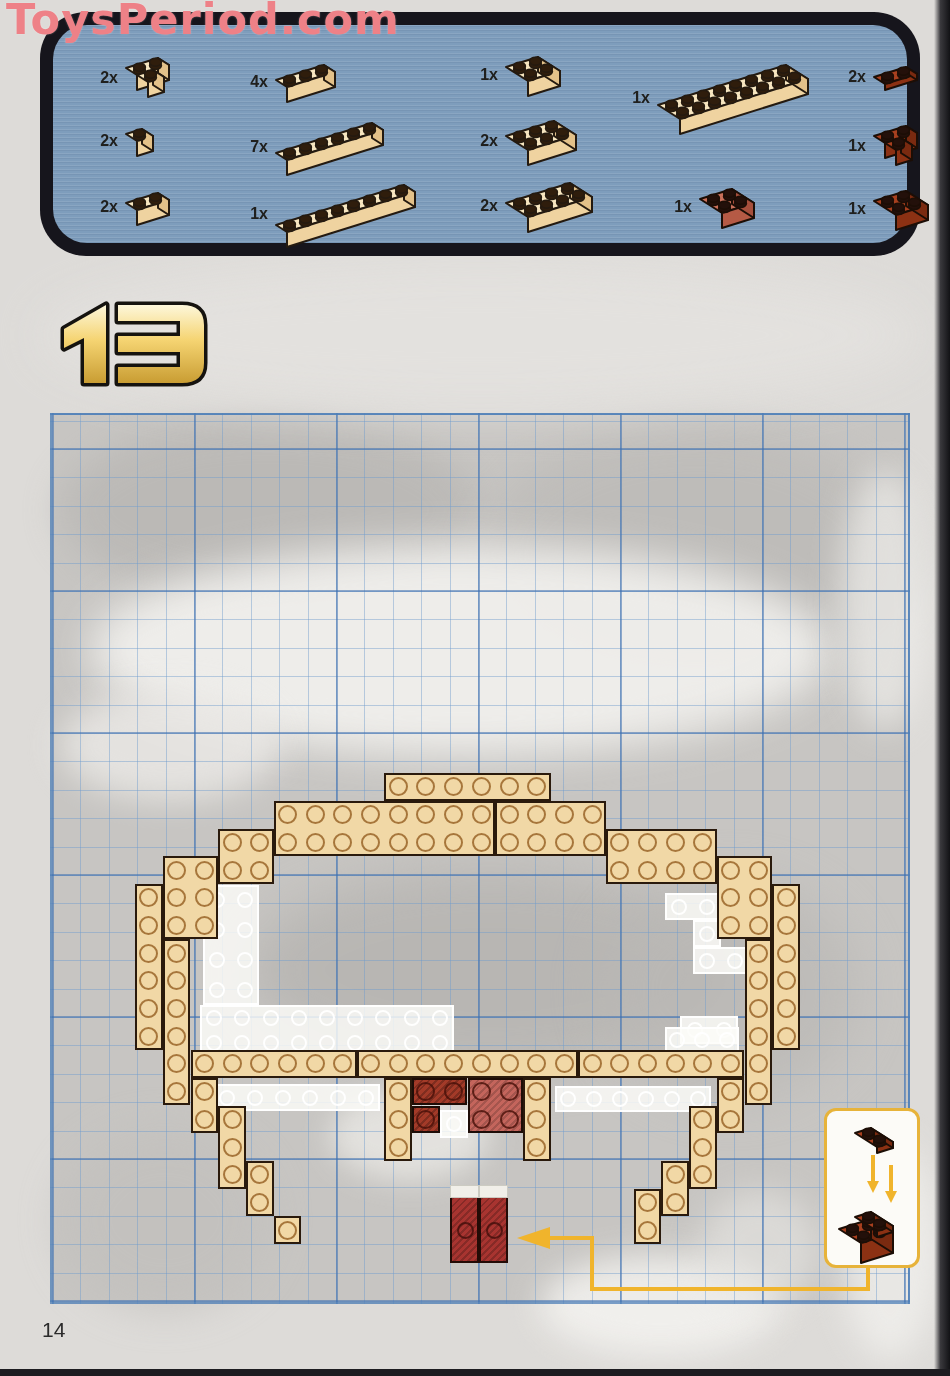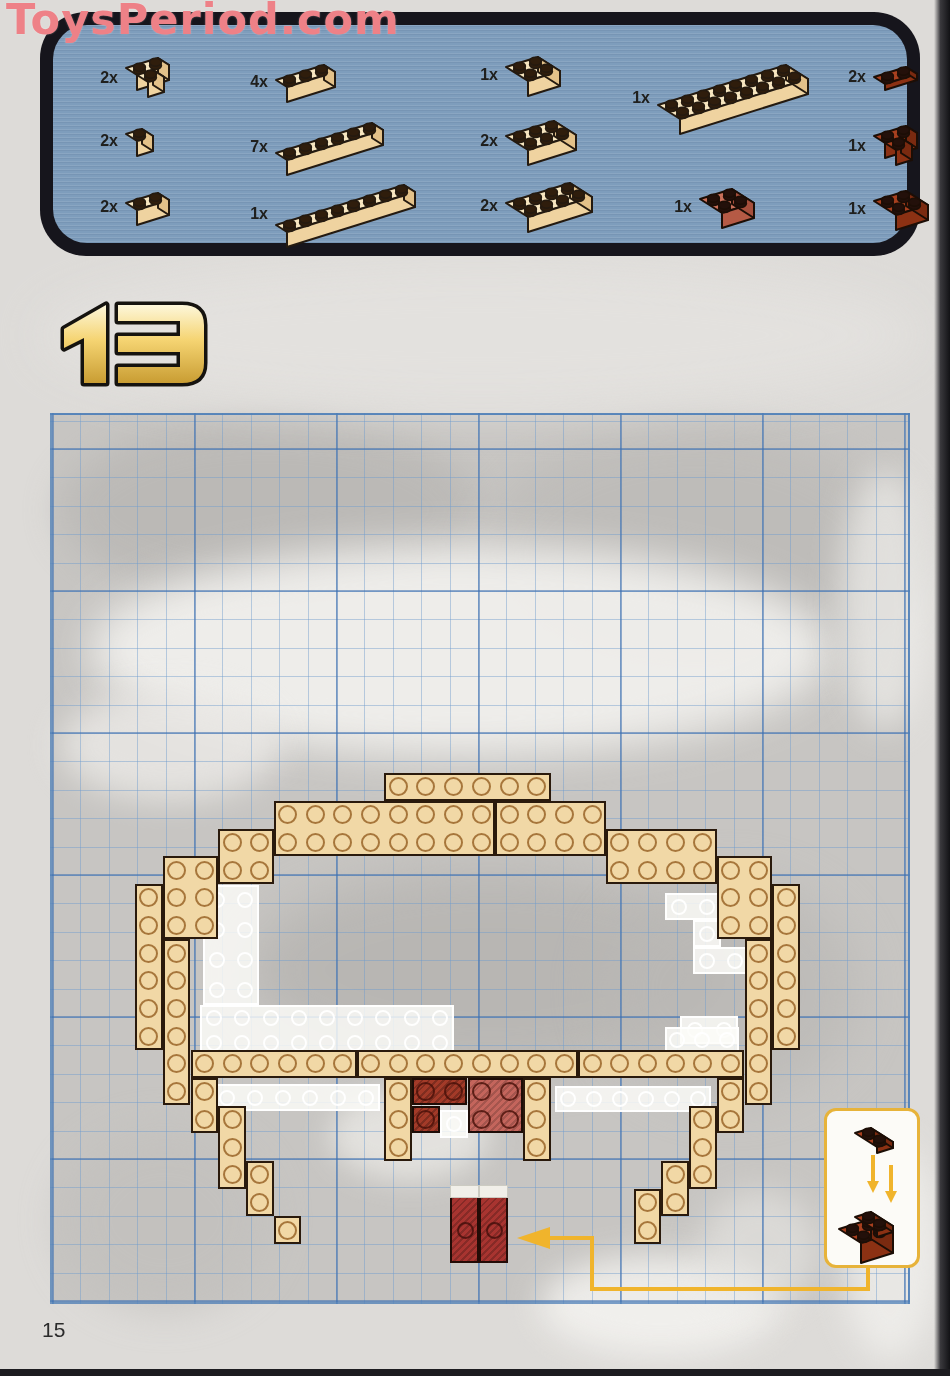--- a/index.html
+++ b/index.html
@@ -722,17 +722,17 @@
           <polygon points="22.0,14.0 38.0,9.0 38.0,15.0 22.0,20.0" fill="#8c3113" stroke="#1c0e06" stroke-width="2" stroke-linejoin="round"></polygon>
           <polygon points="16.0,-5.0 38.0,9.0 38.0,15.0 16.0,1.0" fill="#7a2a10" stroke="#1c0e06" stroke-width="2" stroke-linejoin="round"></polygon>
           <ellipse cx="13.5" cy="2.5" rx="6" ry="4" fill="#23100a" stroke="#1c0e06" stroke-width="1.4"></ellipse>
           <ellipse cx="13.5" cy="-0.8" rx="6" ry="4" fill="#23100a" stroke="#1c0e06" stroke-width="1.4"></ellipse>
           <ellipse cx="24.5" cy="9.5" rx="6" ry="4" fill="#23100a" stroke="#1c0e06" stroke-width="1.4"></ellipse>
           <ellipse cx="24.5" cy="6.2" rx="6" ry="4" fill="#23100a" stroke="#1c0e06" stroke-width="1.4"></ellipse>
         </g>
       </svg>
     </div>
 
-  <div id="page-number">15</div>
+  <div id="page-number">14</div>
 
   <div id="edge-right"></div>
   <div id="edge-bottom"></div>
 </div>
 
 </body></html>

